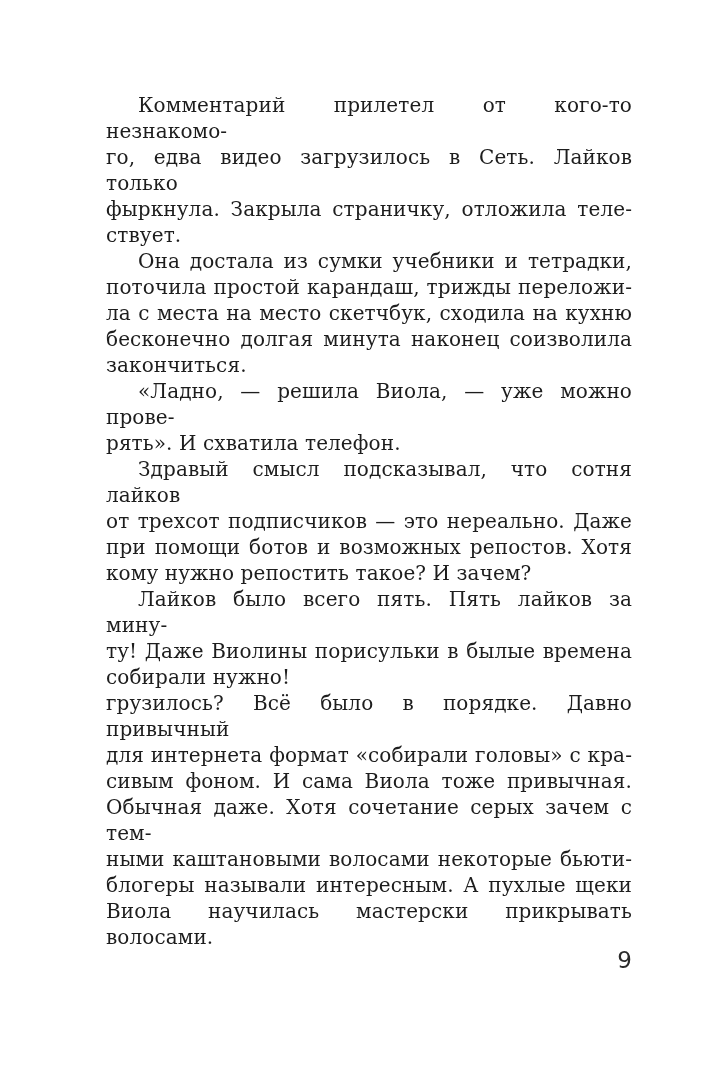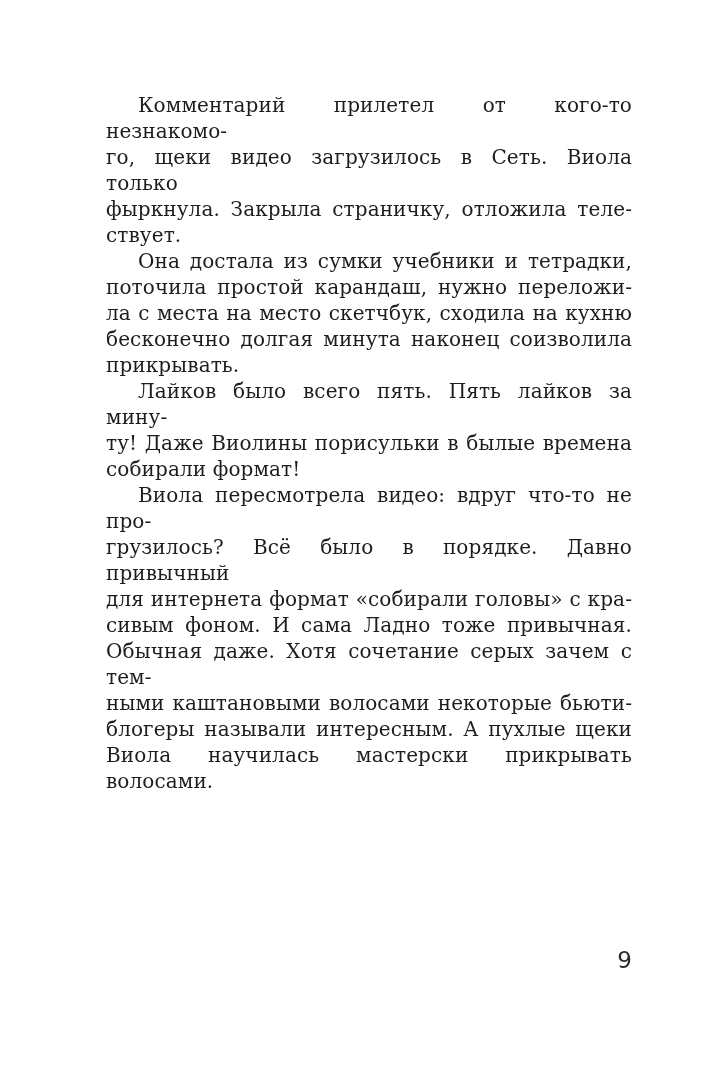--- a/index.html
+++ b/index.html
@@ -48,41 +48,50 @@
   }
 </style>
 </head>
 <body>
 
 <div class="page">
   <div class="text-block">
 
   <div class="para">
         <div class="line first">Комментарий прилетел от кого-то незнакомо-</div>
-        <div class="line">го, щеки видео загрузилось в Сеть. Виола только</div>
+        <div class="line">го, едва видео загрузилось в Сеть. Лайков только</div>
         <div class="line">фыркнула. Закрыла страничку, отложила теле-</div>
         <div class="line last">ствует.</div>
       </div>
       <div class="para">
         <div class="line first">Она достала из сумки учебники и тетрадки,</div>
-        <div class="line">поточила простой карандаш, нужно переложи-</div>
+        <div class="line">поточила простой карандаш, трижды переложи-</div>
         <div class="line">ла с места на место скетчбук, сходила на кухню</div>
         <div class="line">бесконечно долгая минута наконец соизволила</div>
-        <div class="line last">прикрывать.</div>
+        <div class="line last">закончиться.</div>
+      </div>
+      <div class="para">
+        <div class="line first">«Ладно, — решила Виола, — уже можно прове-</div>
+        <div class="line last">рять». И схватила телефон.</div>
+      </div>
+      <div class="para">
+        <div class="line first">Здравый смысл подсказывал, что сотня лайков</div>
+        <div class="line">от трехсот подписчиков — это нереально. Даже</div>
+        <div class="line">при помощи ботов и возможных репостов. Хотя</div>
+        <div class="line last">кому нужно репостить такое? И зачем?</div>
       </div>
       <div class="para">
         <div class="line first">Лайков было всего пять. Пять лайков за мину-</div>
         <div class="line">ту! Даже Виолины порисульки в былые времена</div>
-        <div class="line last">собирали формат!</div>
+        <div class="line last">собирали нужно!</div>
       </div>
       <div class="para">
-        <div class="line first">Виола пересмотрела видео: вдруг что-то не про-</div>
         <div class="line">грузилось? Всё было в порядке. Давно привычный</div>
         <div class="line">для интернета формат «собирали головы» с кра-</div>
-        <div class="line">сивым фоном. И сама Ладно тоже привычная.</div>
+        <div class="line">сивым фоном. И сама Виола тоже привычная.</div>
         <div class="line">Обычная даже. Хотя сочетание серых зачем с тем-</div>
         <div class="line">ными каштановыми волосами некоторые бьюти-</div>
         <div class="line">блогеры называли интересным. А пухлые щеки</div>
         <div class="line">Виола научилась мастерски прикрывать волосами.</div>
       </div>
     </div>
   <div class="page-number">9</div>
 </div>
 
 </body></html>

